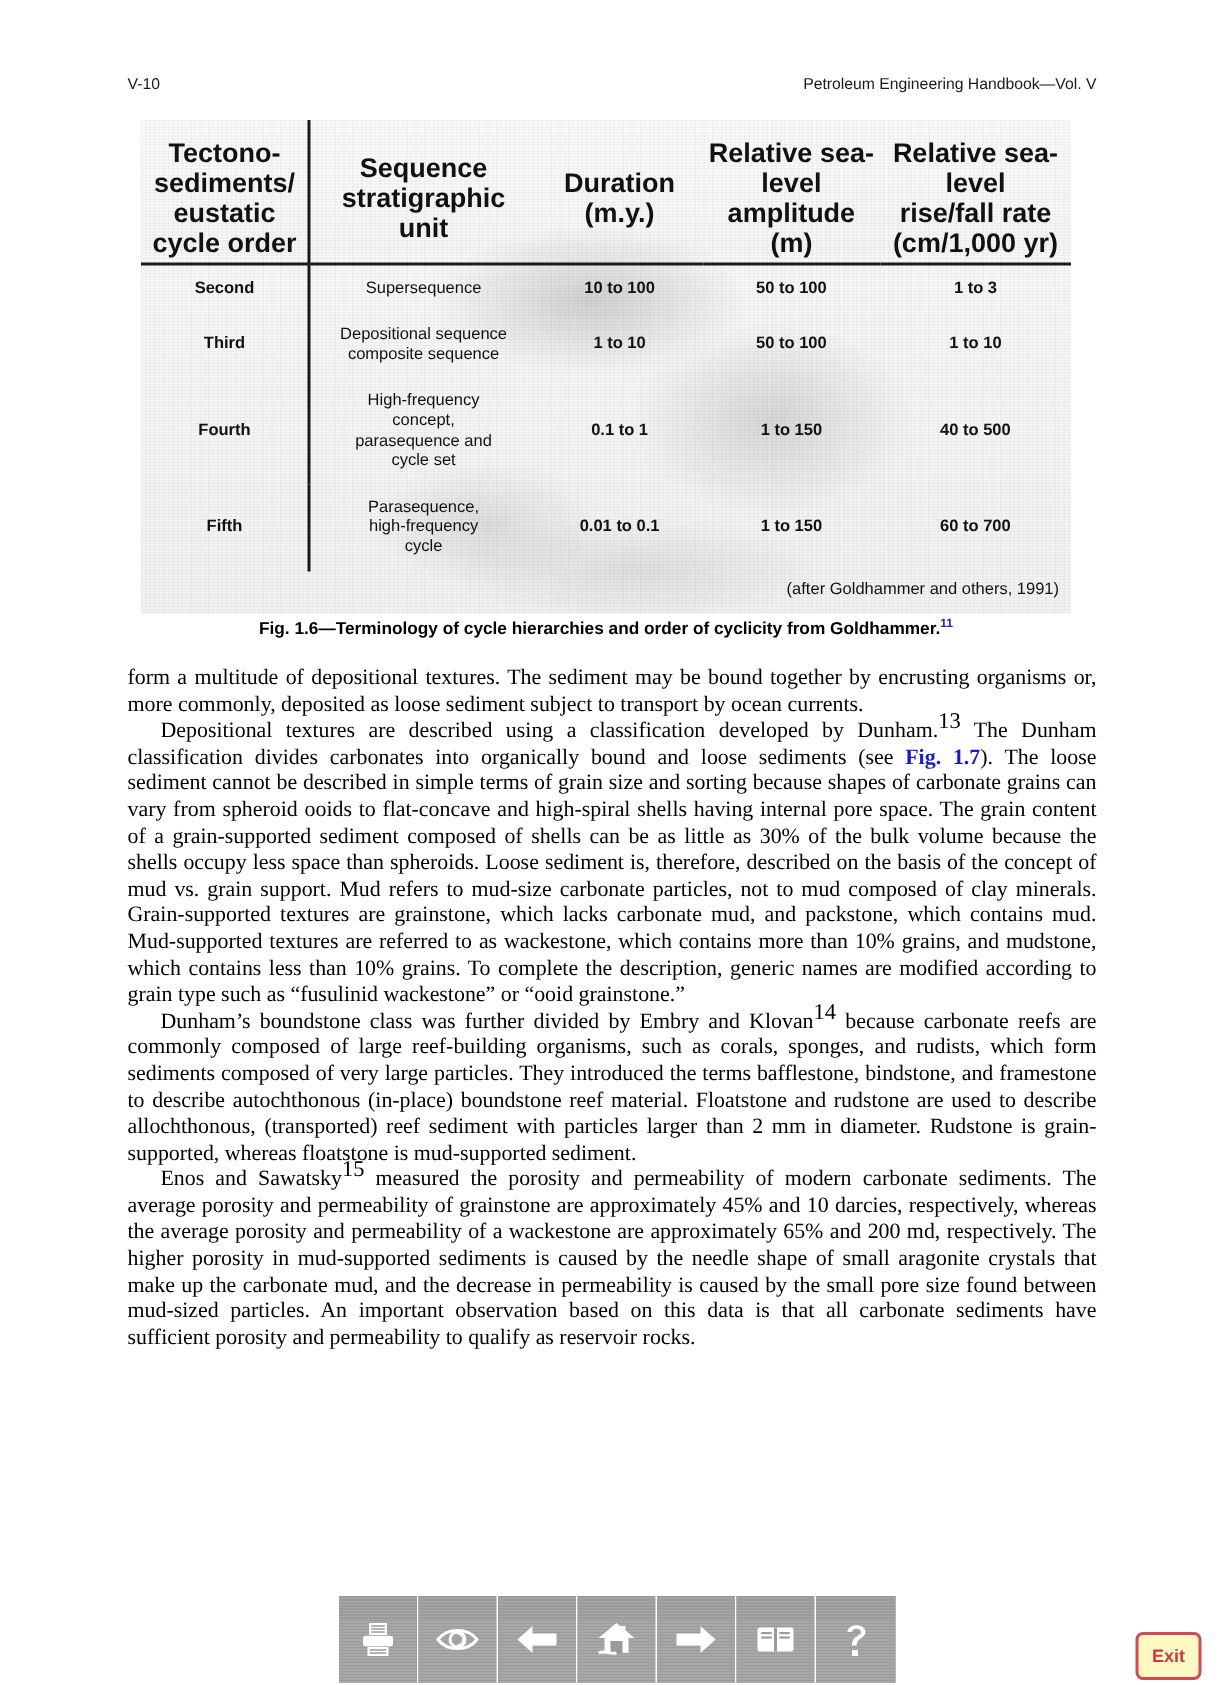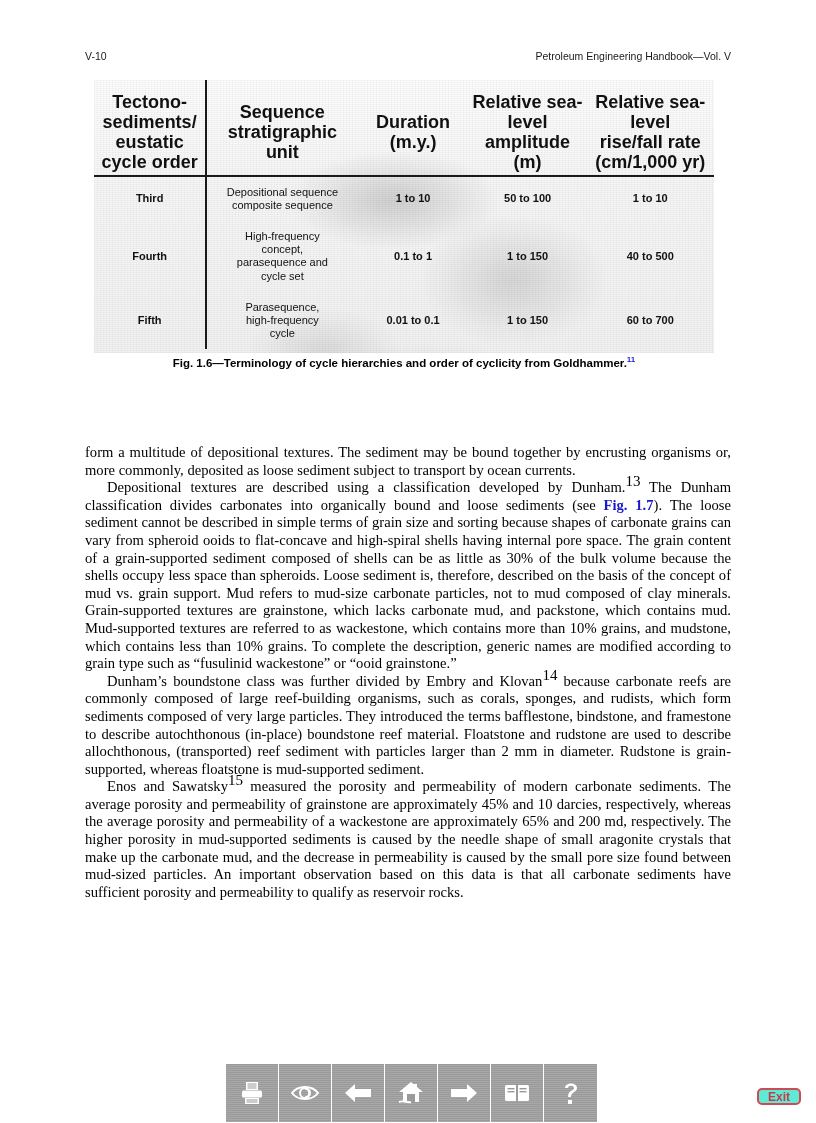--- a/index.html
+++ b/index.html
@@ -159,32 +159,32 @@
       #9a9a9a;
   }
   .tbtn:last-child { border-right: none; }
   .tbtn svg { display: block; }
 
   .exit {
     position: absolute;
     left: 757px;
     top: 1088px;
     width: 44px;
-    height: 17px;
+    height: 32px;
     border: 2px solid #d04a55;
     border-radius: 5px;
     color: #c83a45;
     font-family: "Liberation Sans", sans-serif;
     font-size: 12px;
     font-weight: bold;
     display: flex;
     align-items: center;
     justify-content: center;
     box-sizing: border-box;
-    background: #5eead4;
+    background: #fef9c3;
   }
 </style>
 </head>
 <body>
 
 <div class="runhead">
   <span class="folio">V-10</span>
   <span class="title">Petroleum Engineering Handbook—Vol. V</span>
 </div>
 
@@ -216,20 +216,29 @@
           </th>
           <th class="c4">
             <span>Relative sea-</span><br>
             <span>level</span><br>
             <span>rise/fall rate</span><br>
             <span>(cm/1,000 yr)</span>
           </th>
         </tr>
       </thead>
       <tbody>
+        <tr>
+          <td class="c0">Second</td>
+          <td class="c1">
+            <span>Supersequence</span>
+          </td>
+          <td class="c2">10 to 100</td>
+          <td class="c3">50 to 100</td>
+          <td class="c4">1 to 3</td>
+        </tr>
         <tr>
           <td class="c0">Third</td>
           <td class="c1">
             <span>Depositional sequence</span><br>
             <span>composite sequence</span>
           </td>
           <td class="c2">1 to 10</td>
           <td class="c3">50 to 100</td>
           <td class="c4">1 to 10</td>
         </tr>
@@ -251,20 +260,21 @@
             <span>Parasequence,</span><br>
             <span>high-frequency</span><br>
             <span>cycle</span>
           </td>
           <td class="c2">0.01 to 0.1</td>
           <td class="c3">1 to 150</td>
           <td class="c4">60 to 700</td>
         </tr>
       </tbody>
     </table>
+    <div class="scan-credit">(after Goldhammer and others, 1991)</div>
   </div>
 
   <div class="figcaption">
     <span>Fig. 1.6—Terminology of cycle hierarchies and order of cyclicity from Goldhammer.</span><sup>11</sup>
   </div>
 </div>
 
 <div class="body">
   <p><span>form a multitude of depositional textures. The sediment may be bound together by encrusting organisms or, more commonly, deposited as loose sediment subject to transport by ocean currents.</span></p>
 

